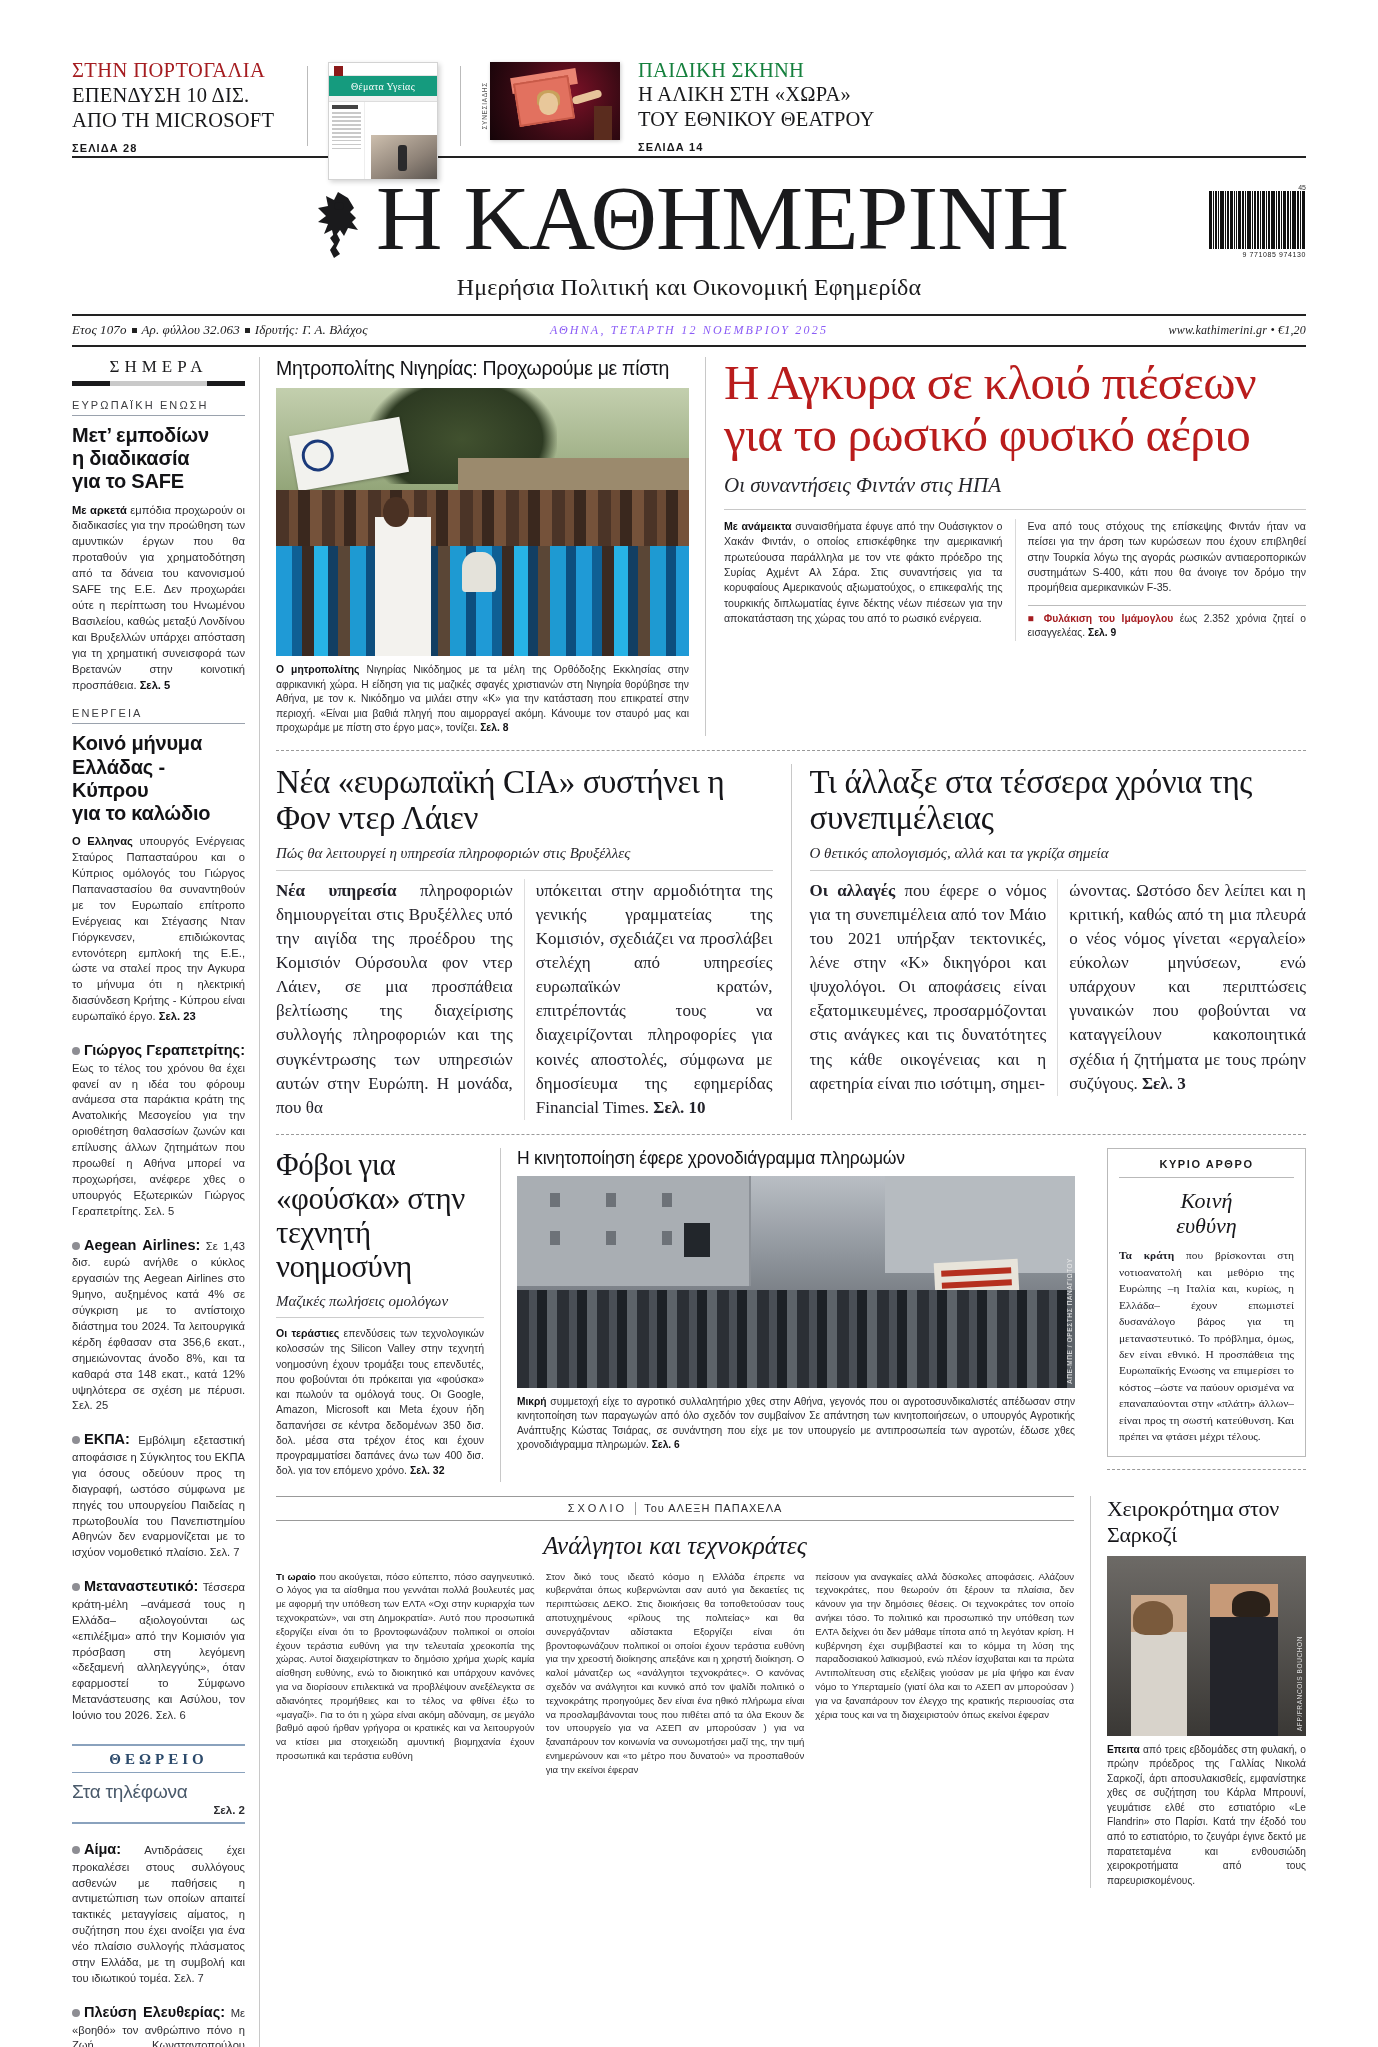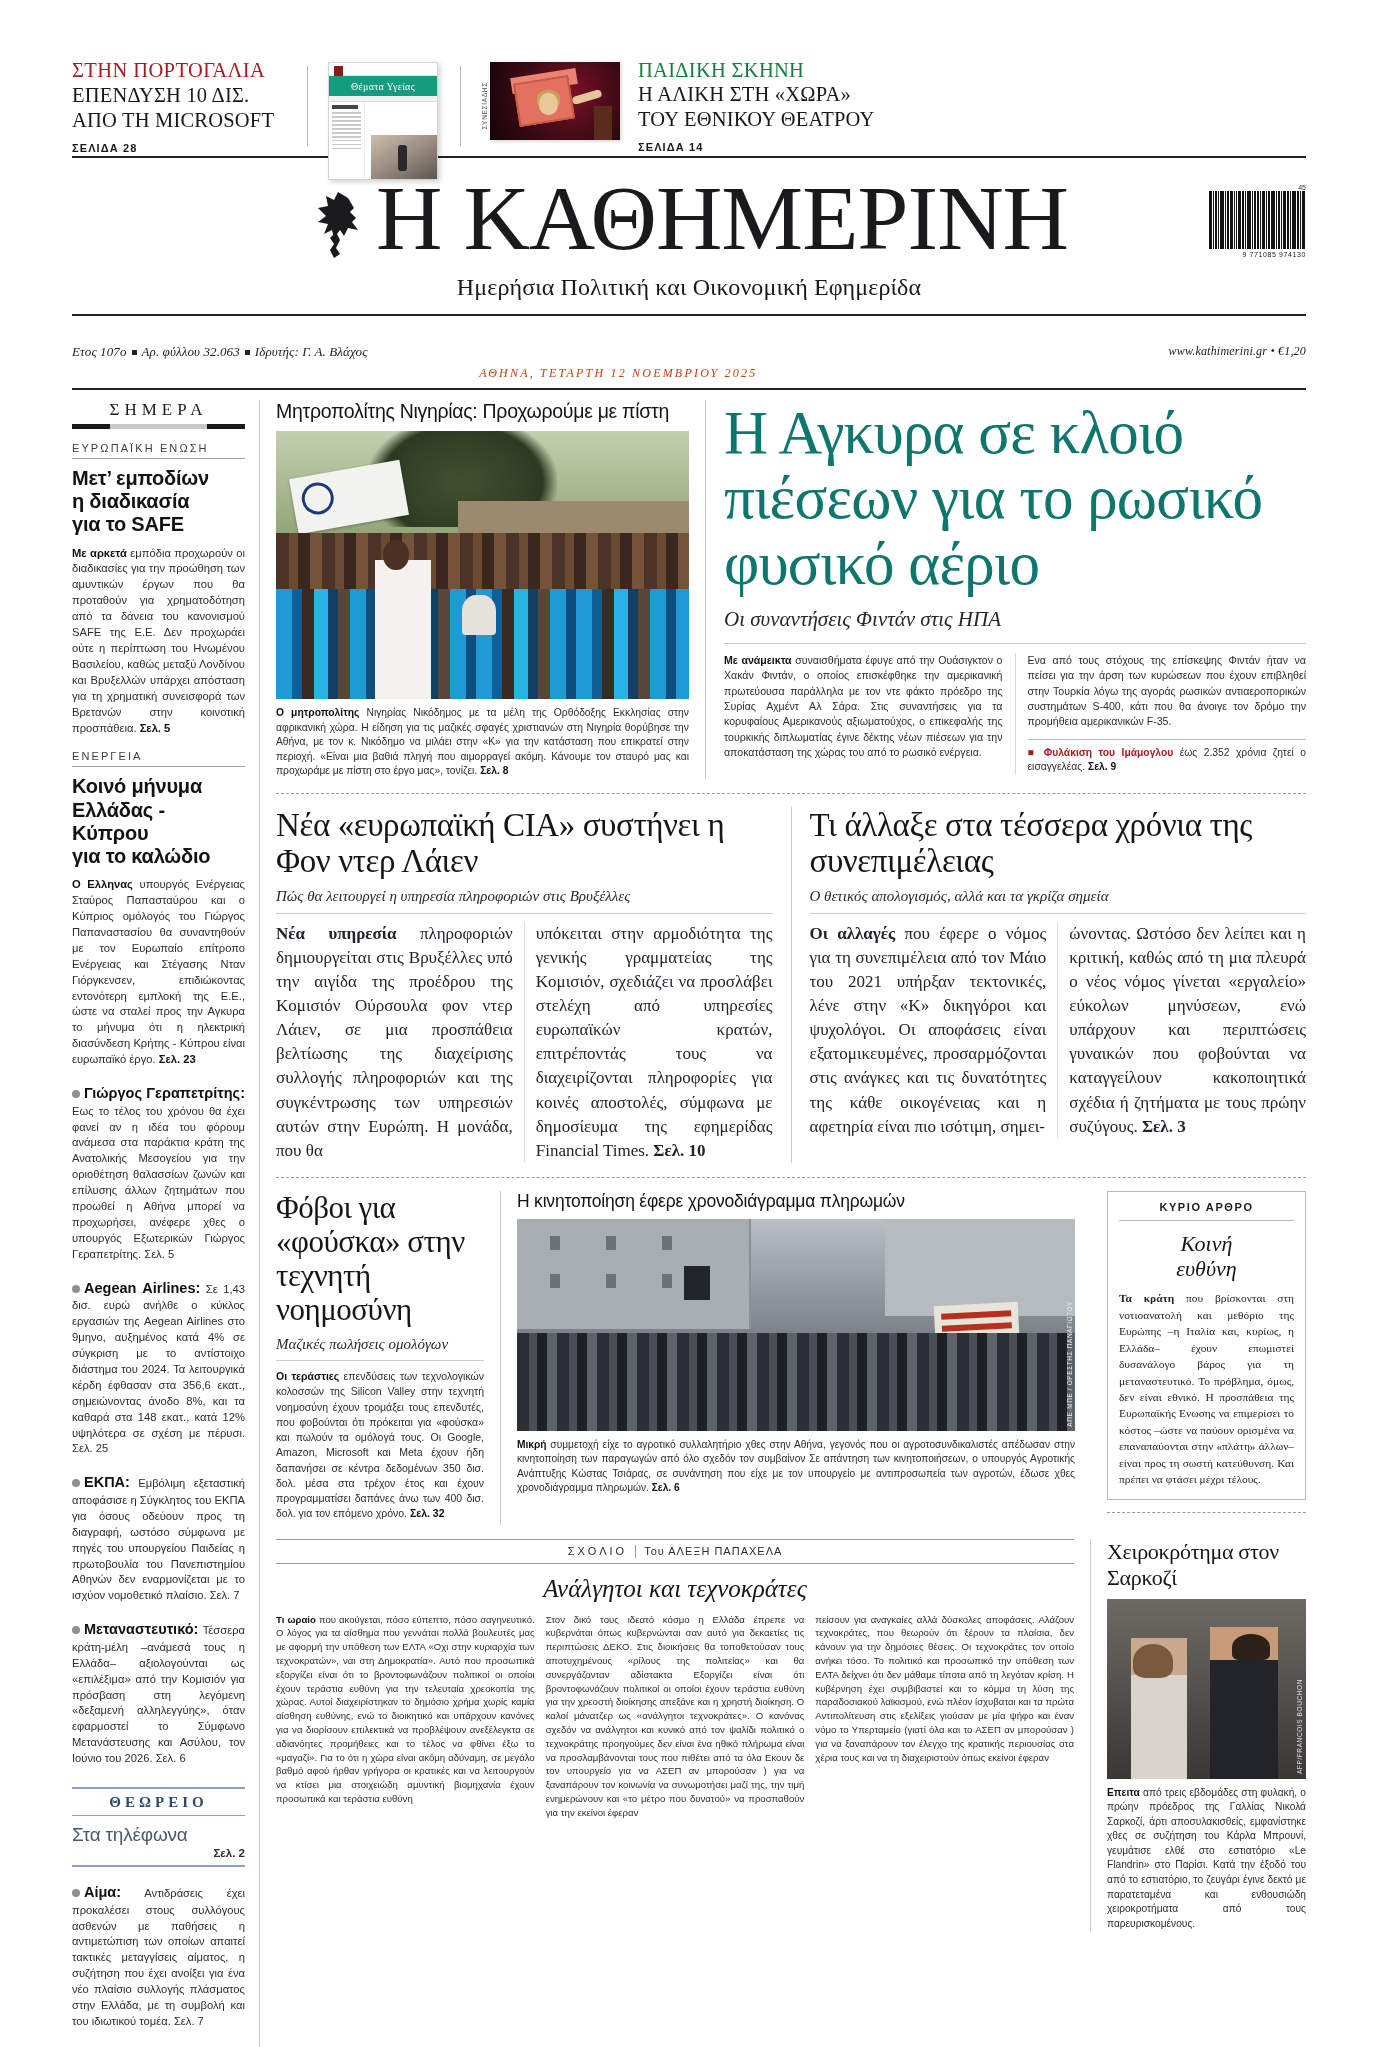--- a/index.html
+++ b/index.html
@@ -98,21 +98,21 @@
 
   .tagline { text-align: center; font-size: 24px; margin-top: 12px; color: #1a1a1c; letter-spacing: .1px; }
 
   .rule-double { border-top: 2px solid #222; margin-top: 13px; }
   .dateline {
     display: flex; align-items: center; font-size: 13px; padding: 6px 0 7px;
     border-bottom: 2px solid #222;
   }
   .dl-left { font-style: italic; letter-spacing: .1px; color: #1a1a1c; width: 33%; }
   .sq { display: inline-block; width: 5px; height: 5px; background: #222; margin: 0 5px 1px; }
-  .dl-mid { flex: 1; font-size: 12px; font-style: italic; letter-spacing: 2.2px; color: #c2410c; margin-top: 44px; }
+  .dl-mid { flex: 1; text-align: center; font-size: 12px; font-style: italic; letter-spacing: 2.2px; color: #8b5cf6; }
   .dl-right { width: 33%; text-align: right; font-size: 12px; font-style: italic; color: #1a1a1c; letter-spacing: .2px; }
 
   
   .body-grid { display: flex; margin-top: 10px; }
   .col-left { width: 188px; flex: none; padding-right: 14px; border-right: 1px solid #c8c8c8; }
   .col-main { flex: 1; padding-left: 16px; }
 
   
   .simera-hd { text-align: center; font-size: 17px; letter-spacing: 5px; color: #1a1a1c; padding-bottom: 4px;
      font-family: "Liberation Serif", serif; }
@@ -167,22 +167,22 @@
   .pm-crowd::before { content:""; position:absolute; left:0; right:0; top:0; height:34%;
      background: repeating-linear-gradient(90deg,
         #4b3427 0 13px, #6b4a34 13px 22px, #3a281e 22px 34px, #75523a 34px 46px); }
   .pm-white { position:absolute; left:24%; bottom:0; width:56px; height:52%; background:#f3f2ee; }
   .pm-head { position:absolute; left:26%; bottom:48%; width:26px; height:30px; background:#4a3123; border-radius:48%; }
   .pm-priest { position:absolute; left:45%; bottom:24%; width:34px; height:40px; background:#e4e2da; border-radius:40% 40% 10% 10%; }
   .cap-main { font-family: "Liberation Sans", sans-serif; font-size: 10.3px; line-height: 1.42;
      color: #2c2c30; text-align: justify; margin-top: 7px; }
   .cap-main b { font-weight: 700; color: #101013; }
 
-  .big-head { font-family: "Liberation Serif", serif; font-size: 61px; line-height: 1.07;
-     letter-spacing: -.8px; color: #0f766e; }
+  .big-head { font-family: "Liberation Serif", serif; font-size: 49px; line-height: 1.07;
+     letter-spacing: -.8px; color: #b91c1c; }
   .big-sub { font-family: "Liberation Serif", serif; font-style: italic; font-size: 21px;
      color: #26262b; margin-top: 11px; padding-bottom: 11px; border-bottom: 1px solid #c8c8c8; }
   .lead-cols { display: flex; margin-top: 9px; }
   .lead-col { flex: 1; font-family: "Liberation Sans", sans-serif; font-size: 10.6px;
      line-height: 1.45; color: #2c2c30; text-align: justify; }
   .lead-col.first { padding-right: 12px; border-right: 1px solid #d8d8d8; }
   .lead-col.second { padding-left: 12px; }
   .lead-col b { font-weight: 700; color: #101013; }
   .inline-box { margin-top: 9px; border-top: 1px solid #bbb; padding-top: 6px;
      font-family: "Liberation Sans", sans-serif; font-size: 10.3px; line-height: 1.42; color: #2c2c30; }

